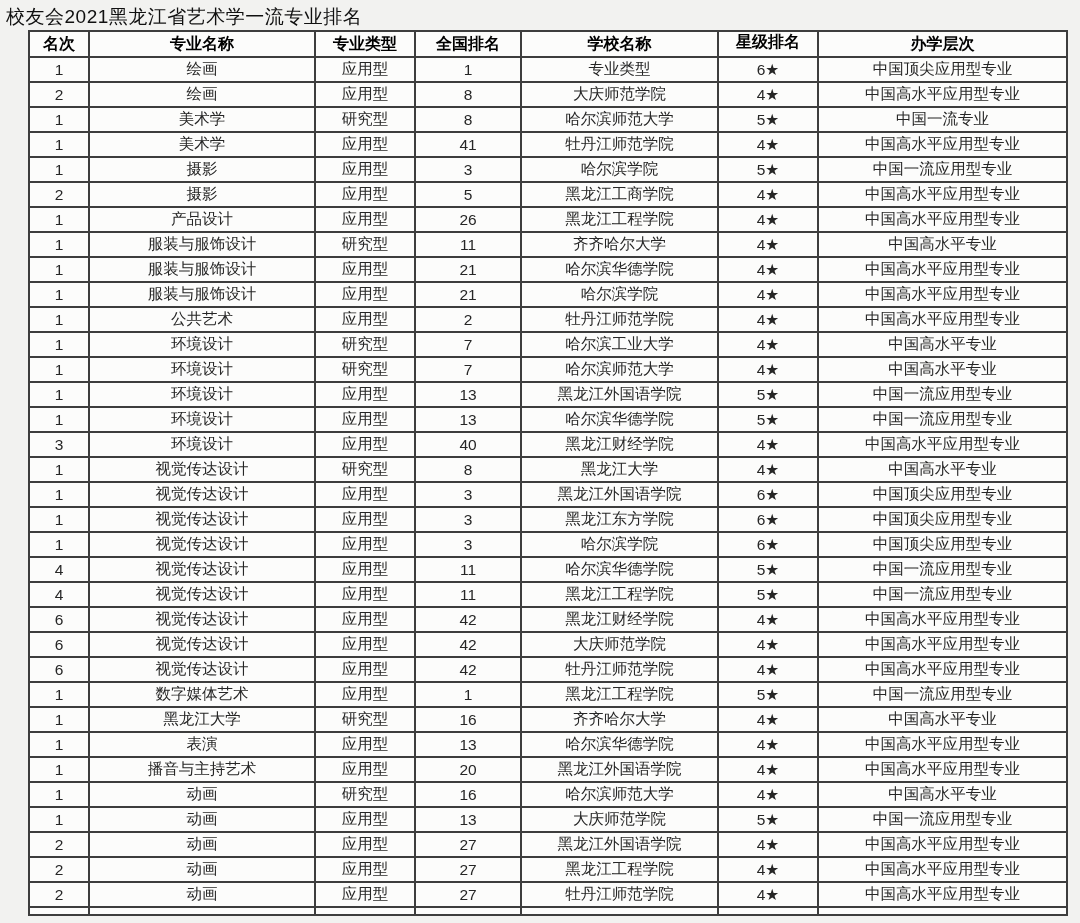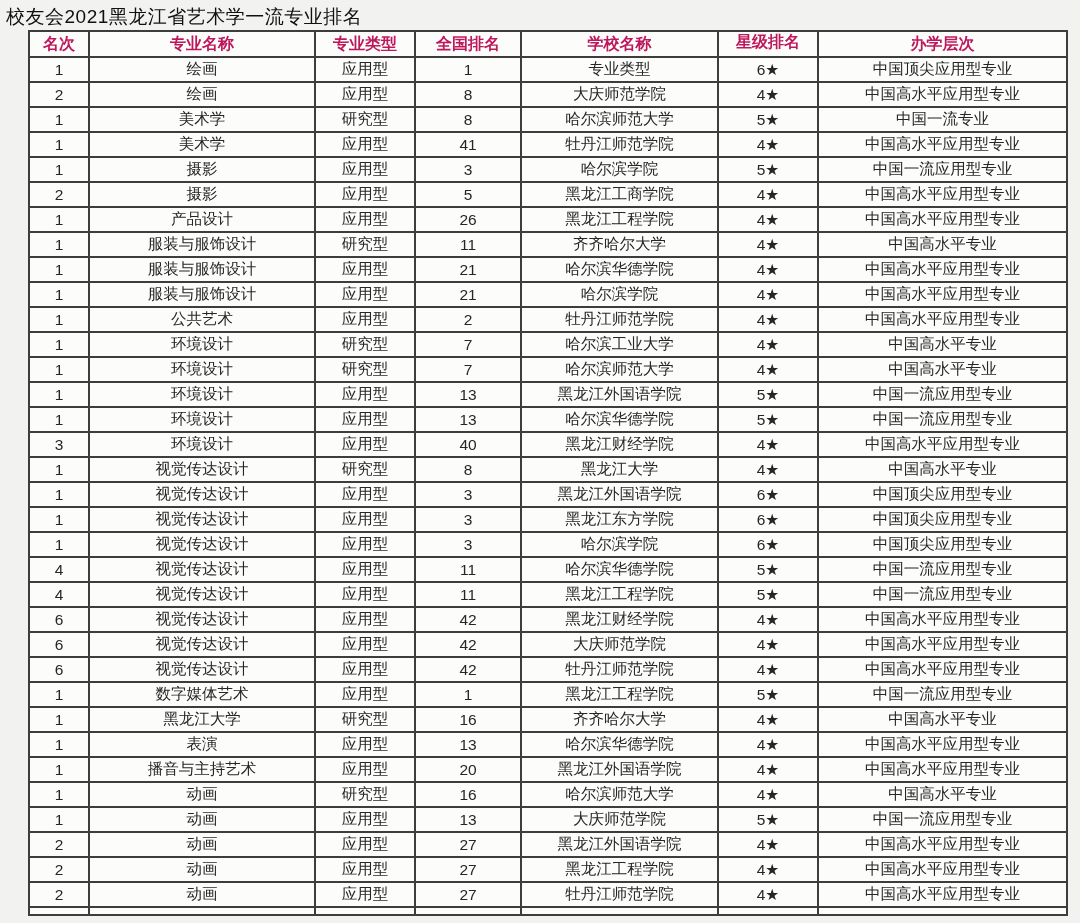--- a/index.html
+++ b/index.html
@@ -20,21 +20,21 @@
     border-collapse:collapse; table-layout:fixed;
     background:#fcfcfb;
   }
   table.ranking th, table.ranking td {
     border:2px solid #3d3d3d;
     text-align:center; vertical-align:middle;
     color:#262626;
     overflow:hidden; white-space:nowrap;
   }
   table.ranking th {
-    height:25px; font-size:16px; font-weight:bold; color:#be185d;
+    height:25px; font-size:16px; font-weight:bold; color:#000000;
   }
   table.ranking th.lowered { vertical-align:bottom; padding-bottom:3px;margin-left:6px; }
   table.ranking td {
     height:25px; font-size:15.5px; font-weight:400;
   }
   table.ranking tr.partial td { height:8px; border-top:2px solid #3d3d3d; }
   .col-rank   { width:60px; }
   .col-major  { width:226px; }
   .col-type   { width:100px; }
   .col-natl   { width:106px; }

